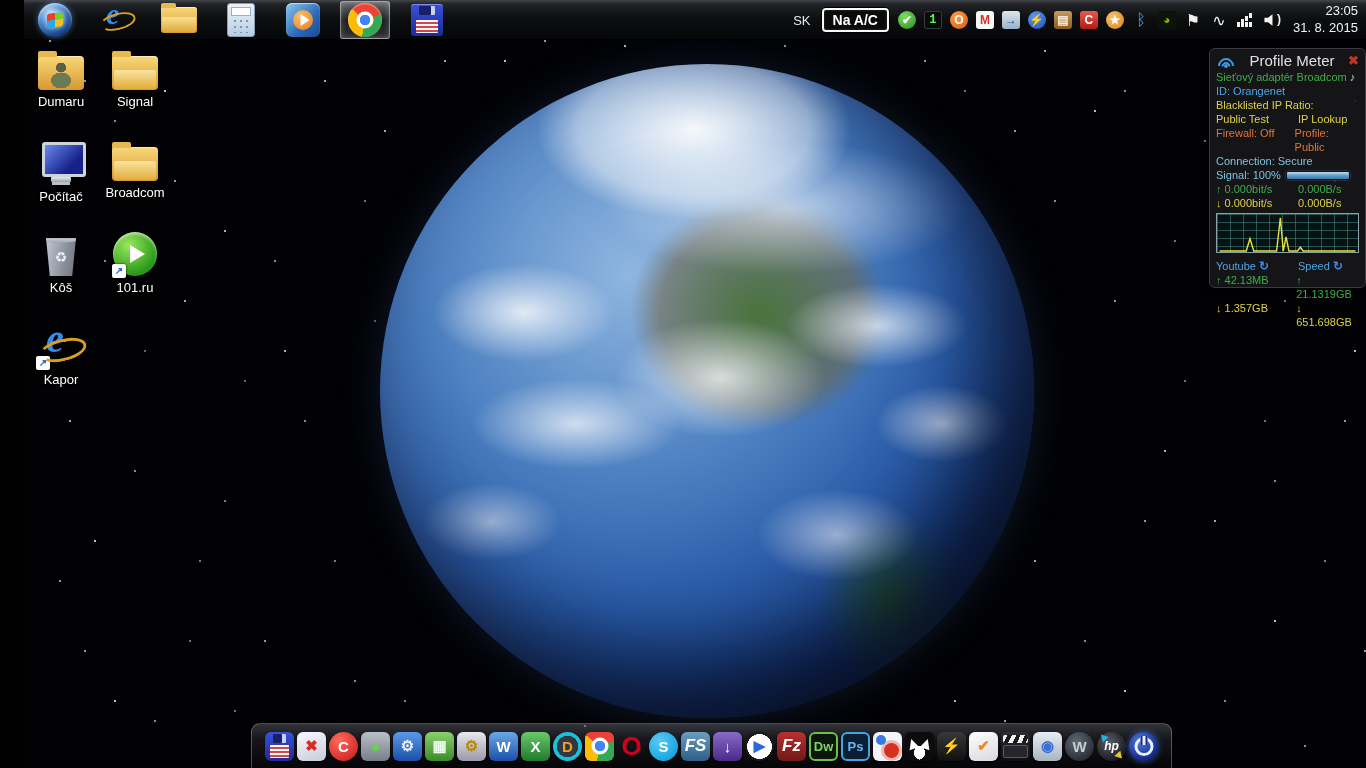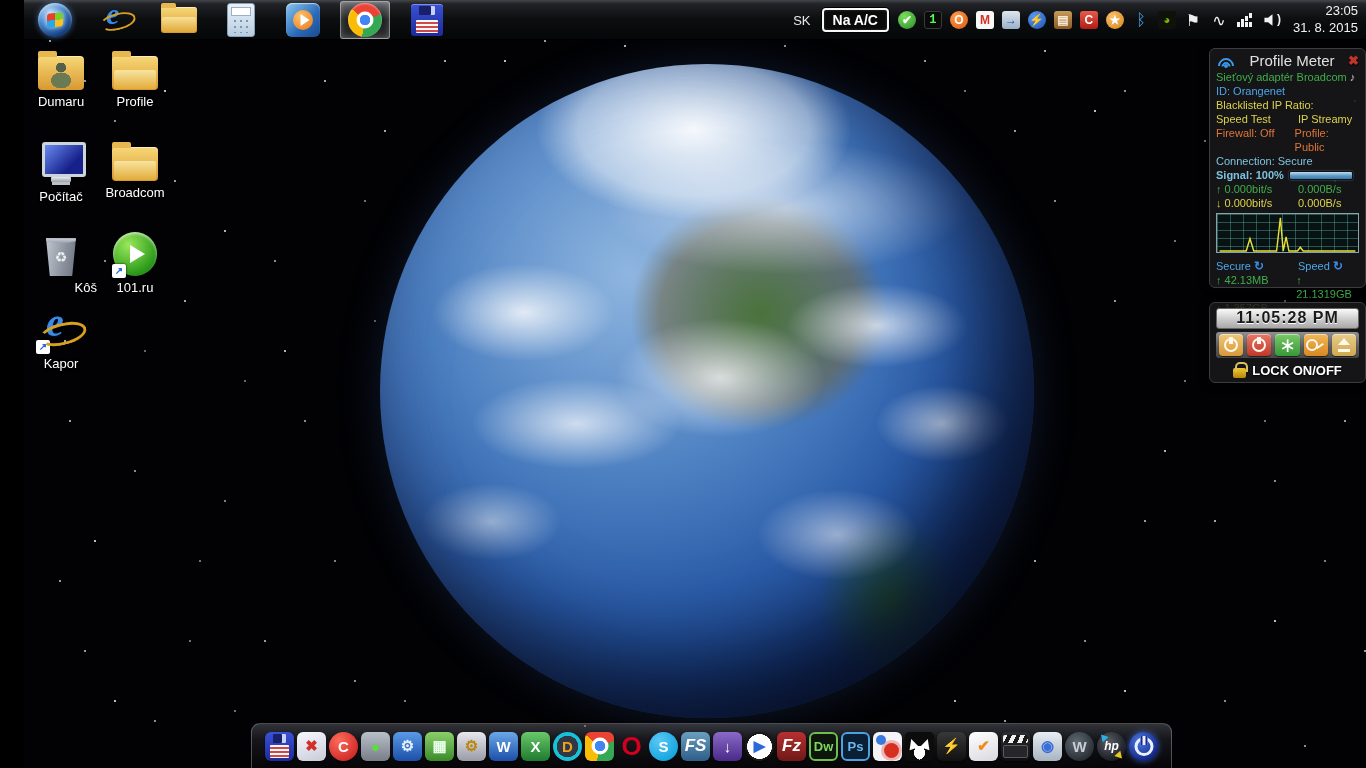--- a/index.html
+++ b/index.html
@@ -106,23 +106,23 @@
   .show-desktop { width:13px; height:40px; border-left:1px solid #000; box-shadow:inset 1px 0 0 rgba(255,255,255,.25);
     background:linear-gradient(#3a3d42,#17181b 50%,#0a0b0c); }
 
   
   .desk { position:absolute; left:0; top:40px; z-index:5; }
   .desk-item { position:absolute; width:72px; display:flex; flex-direction:column; align-items:center; gap:4px; cursor:default; }
   .desk-item:nth-of-type(1){ left:1px;  top:10px; }
   .desk-item:nth-of-type(2){ left:75px; top:10px; }
   .desk-item:nth-of-type(3){ left:1px;  top:101px; }
   .desk-item:nth-of-type(4){ left:75px; top:101px; }
-  .desk-item:nth-of-type(5){ left:1px;  top:192px;align-items:flex-end; }
+  .desk-item:nth-of-type(5){ left:1px;  top:192px; }
   .desk-item:nth-of-type(6){ left:75px; top:192px; }
-  .desk-item:nth-of-type(7){ left:1px;  top:268px; }
+  .desk-item:nth-of-type(7){ left:1px;  top:284px; }
   .desk-label { color:#fff; font-size:13px; text-shadow:1px 1px 2px #000, 0 0 3px #000; text-align:center; }
   .di { position:relative; width:48px; height:44px; display:block; }
   .di-folder { background:linear-gradient(#f8d878,#d89830); border-radius:3px 4px 4px 4px; width:46px; height:34px; margin:6px auto 0; box-shadow:inset 0 1px 0 rgba(255,255,255,.5); }
   .di-folder::before { content:""; position:absolute; top:-5px; left:0; width:19px; height:6px; background:#e8b850; border-radius:2px 2px 0 0; }
   .di-folder::after { content:""; position:absolute; left:2px; right:2px; bottom:1px; height:19px; background:linear-gradient(#f8e4a0,#e2ac3a); border-radius:2px; }
   .di-folder-user::after { display:none; }
   .di-folder-user { background-image:radial-gradient(circle 5px at 50% 34%, #55604a 98%, transparent),
     radial-gradient(ellipse 10px 8px at 50% 72%, #6a7a55 98%, transparent), linear-gradient(#f8d878,#d89830); }
   .di-computer { width:48px; height:44px; }
   .di-computer::before { content:""; position:absolute; top:1px; left:5px; width:38px; height:29px;
@@ -156,21 +156,21 @@
   .wifi .a2 { width:9px; height:9px; bottom:-3px; }
   .wifi .dot { width:4px; height:4px; border:none; background:#3a9ae8; bottom:0; transform:translateX(-50%); }
   .nm-green { color:#3fae49; }
   .nm-blue { color:#4da6e8; }
   .nm-lblue { color:#7ec2e0; }
   .nm-yellow { color:#ddd24a; }
   .nm-orange { color:#e07535; }
   .nm-note { color:#c8c8c8; }
   .nm-row2 { display:flex; }
   .nm-row2 .c1 { width:82px; }
-  .nm-sig { display:flex; align-items:center; gap:5px;font-weight:bold; }
+  .nm-sig { display:flex; align-items:center; gap:5px; }
   .nm-bar { width:64px; height:9px; border:1px solid #111; border-radius:2px;
     background:linear-gradient(#c4dcee,#5a9ac8 55%,#3a7aa8); box-shadow:0 0 2px rgba(120,180,230,.6); }
   .nm-arrow-up { color:#3fae49; font-weight:bold; }
   .nm-arrow-dn { color:#d8c832; font-weight:bold; }
   .nm-graph { width:143px; height:40px; margin:3px 0; border:1px solid #8aa2aa; background-color:rgba(4,18,18,.75);
     background-image:repeating-linear-gradient(to right, rgba(70,150,140,.5) 0 1px, transparent 1px 13px),
       repeating-linear-gradient(to bottom, rgba(70,150,140,.5) 0 1px, transparent 1px 8px); }
   .nm-refresh { color:#3a8ae8; font-weight:bold; font-size:12px; cursor:pointer; }
 
   .clock-gadget { left:1185px; top:302px; width:157px; height:81px; padding:5px 6px; }
@@ -311,21 +311,21 @@
 
   <div class="desk">
 
       <div class="desk-item">
         <span class="di di-folder di-folder-user"></span>
         <span class="desk-label">Dumaru</span>
       </div>
 
       <div class="desk-item">
         <span class="di di-folder"></span>
-        <span class="desk-label">Profile</span>
+        <span class="desk-label">Signal</span>
       </div>
 
       <div class="desk-item">
         <span class="di di-computer"></span>
         <span class="desk-label">Počítač</span>
       </div>
 
       <div class="desk-item">
         <span class="di di-folder"></span>
         <span class="desk-label">Broadcom</span>
@@ -359,22 +359,22 @@
           <i class="a2"></i>
           <i class="dot"></i>
         </span>
       <span class="nm-title">Profile Meter</span>
       <span class="nm-close">✖</span>
     </div>
     <div class="nm-green"><span>Sieťový adaptér Broadcom</span> <span class="nm-note">♪</span></div>
     <div class="nm-blue">ID: Orangenet</div>
     <div class="nm-yellow">Blacklisted IP Ratio:</div>
     <div class="nm-row2">
-      <span class="c1 nm-yellow">Speed Test</span>
-      <span class="nm-yellow">IP Streamy</span>
+      <span class="c1 nm-yellow">Public Test</span>
+      <span class="nm-yellow">IP Lookup</span>
     </div>
     <div class="nm-row2">
       <span class="c1 nm-orange">Firewall: Off</span>
       <span class="nm-orange">Profile: Public</span>
     </div>
     <div class="nm-lblue">Connection: Secure</div>
     <div class="nm-sig">
       <span class="nm-lblue">Signal: 100%</span>
       <span class="nm-bar"></span>
     </div>
@@ -383,53 +383,33 @@
       <span>0.000B/s</span>
     </div>
     <div class="nm-row2 nm-yellow">
       <span class="c1"><span class="nm-arrow-dn">↓</span> <span>0.000bit/s</span></span>
       <span>0.000B/s</span>
     </div>
     <svg class="nm-graph" viewBox="0 0 143 40" width="143" height="40">
       <polyline fill="none" stroke="#e8e03a" stroke-width="1.5" points="0,39 28,39 32,26 36,39 60,39 64,4 67,39 70,24 73,39 82,39 85,35 88,39 143,39"></polyline>
     </svg>
     <div class="nm-row2 nm-blue">
-      <span class="c1"><span>Secure</span> <span class="nm-refresh">↻</span></span>
+      <span class="c1"><span>Youtube</span> <span class="nm-refresh">↻</span></span>
       <span><span>Speed</span> <span class="nm-refresh">↻</span></span>
     </div>
     <div class="nm-row2 nm-green">
       <span class="c1"><span class="nm-arrow-up">↑</span> <span>42.13MB</span></span>
       <span><span class="nm-arrow-up">↑</span> <span>21.1319GB</span></span>
     </div>
     <div class="nm-row2 nm-yellow">
       <span class="c1"><span class="nm-arrow-dn">↓</span> <span>1.357GB</span></span>
       <span><span class="nm-arrow-dn">↓</span> <span>651.698GB</span></span>
     </div>
   </div>
 
-  <div class="gadget clock-gadget">
-    <div class="cg-time">11:05:28 PM</div>
-    <div class="cg-btnrow">
-
-        <span class="clock-btn g-standby"></span>
-
-        <span class="clock-btn g-shutdown"></span>
-
-        <span class="clock-btn g-restart"></span>
-
-        <span class="clock-btn g-logoff"></span>
-
-        <span class="clock-btn g-eject"></span>
-
-    </div>
-    <div class="cg-lockrow">
-      <span class="padlock"></span>
-      <span class="cg-lock-label">LOCK ON/OFF</span>
-    </div>
-  </div>
 
   <div class="dock">
 
       <div class="dock-item">
         <span class="dk ic-floppy"></span>
       </div>
 
       <div class="dock-item">
         <span class="dk" style="background: linear-gradient(160deg, rgb(248, 248, 255), rgb(200, 204, 216)); color: rgb(208, 48, 40);">✖</span>
       </div>

